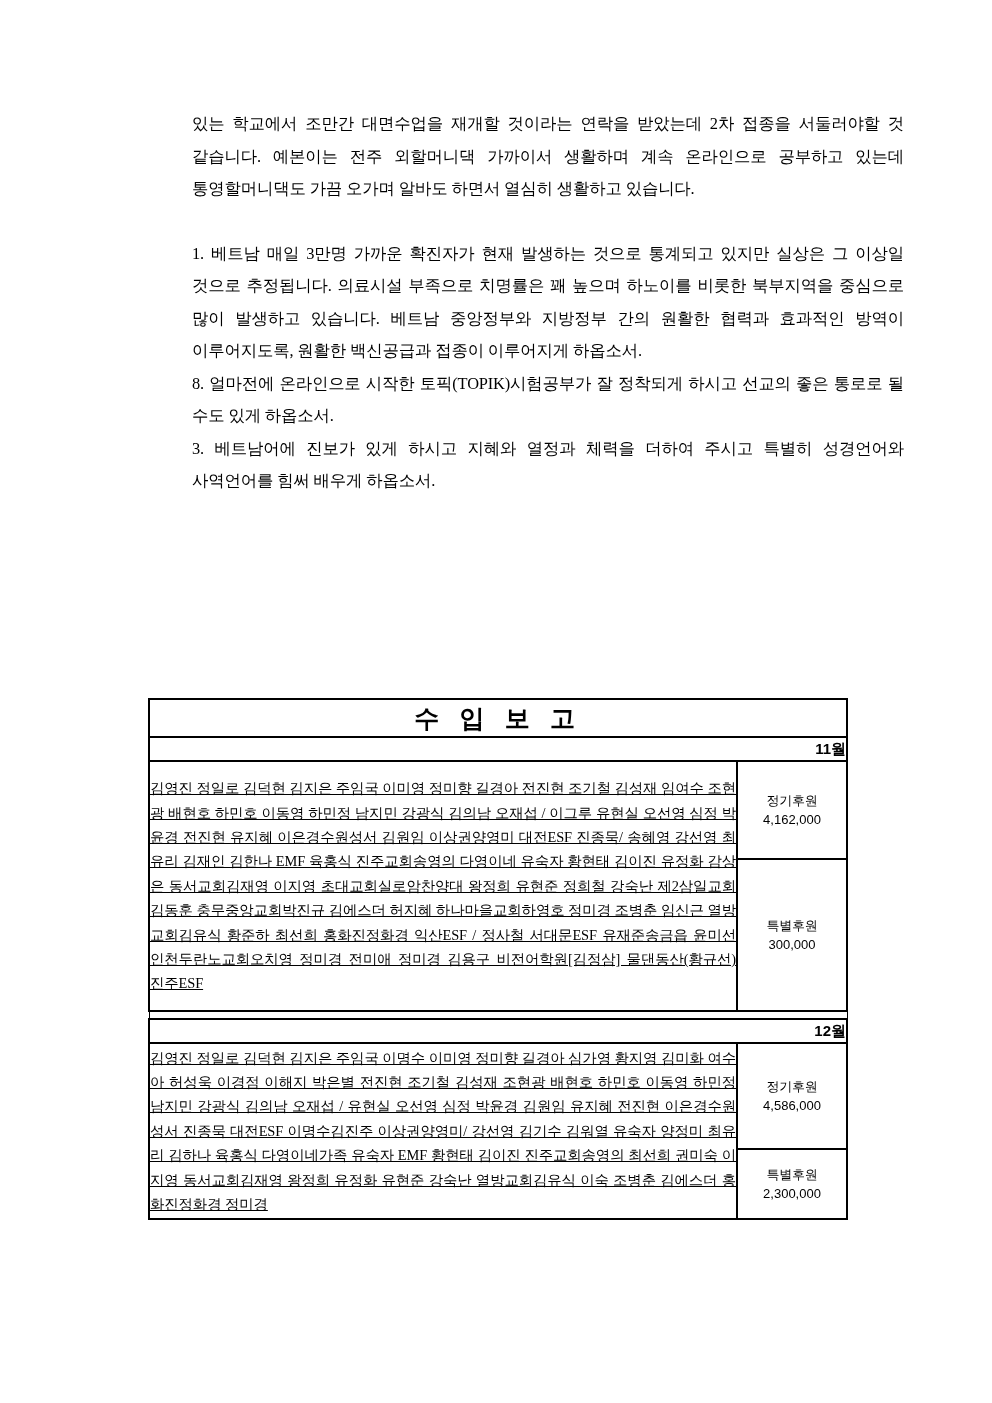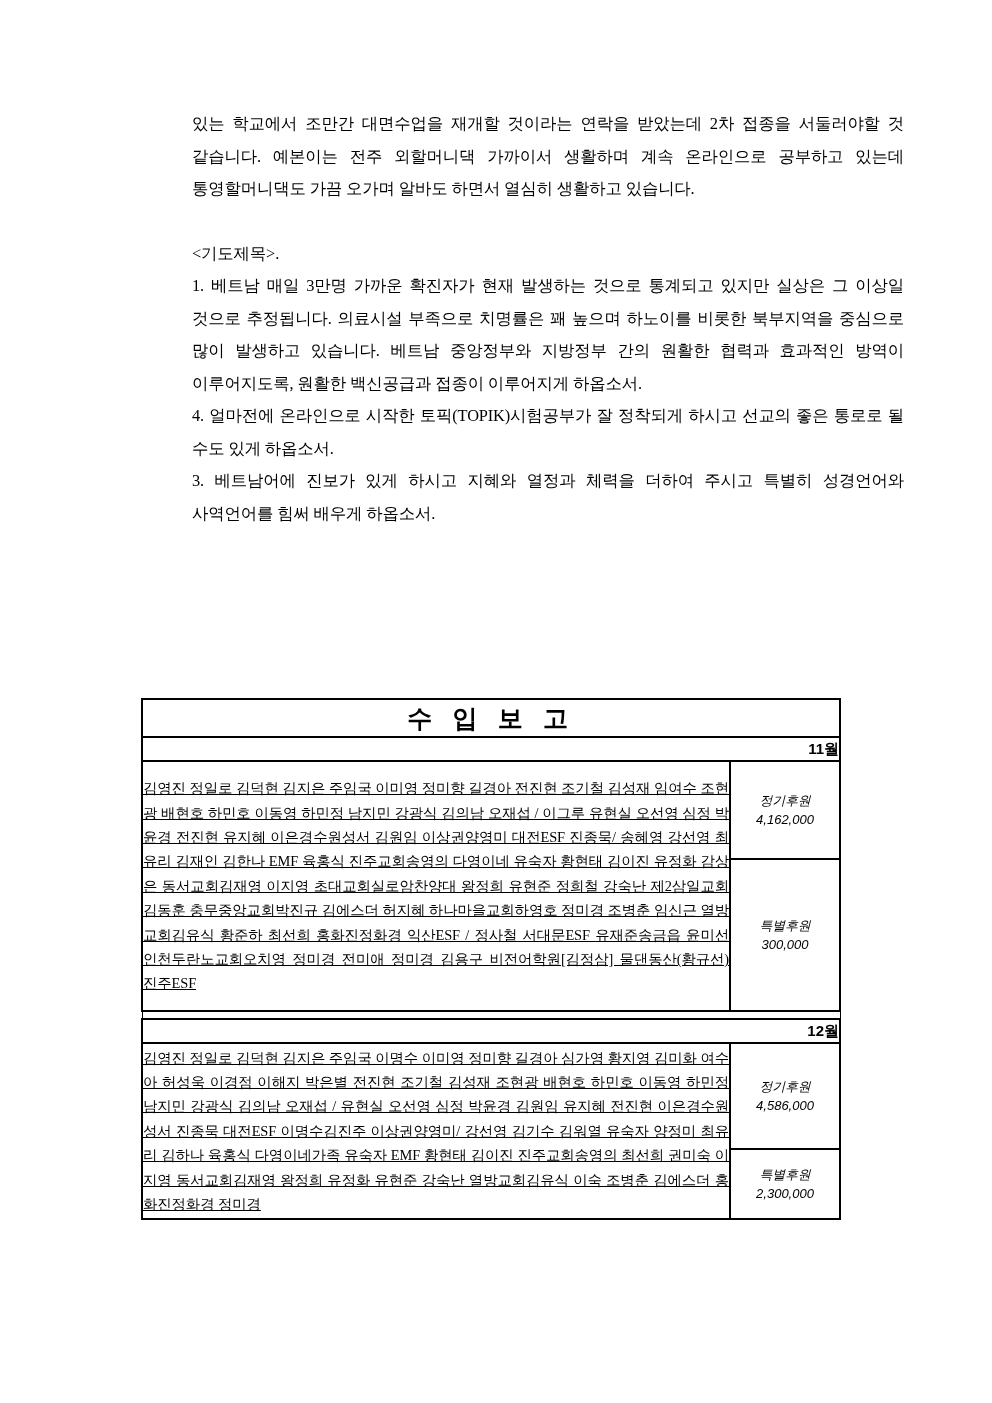--- a/index.html
+++ b/index.html
@@ -46,21 +46,21 @@
   }
   .prayer-head {
     margin: 0;
     font-size: 16.4px;
     line-height: 32.5px;
     letter-spacing: -0.15px;
   }
   
   .report-wrap {
     position: absolute;
-    left: 141px;
+    left: 148px;
     top: 698px;
     width: 588px;
     border-radius: 30px;
   }
   table.report {
     border-collapse: collapse;
     width: 698px;
     table-layout: fixed;
   }
   table.report td {
@@ -100,21 +100,20 @@
     vertical-align: top;
     text-decoration: underline;
   }
   td.amount-cell {
     width: 110px;
     text-align: center;
     font-size: 13px;
     line-height: 19px;
     font-family: "Liberation Sans", "DejaVu Sans", sans-serif;
     padding: 4px 2px;
-    font-style: italic;
   }
   .amt-label {
     display: block;
     letter-spacing: -0.2px;
   }
   .amt-value {
     display: block;
     letter-spacing: 0px;
   }
   .gap-row td {
@@ -126,23 +125,22 @@
 </head>
 <body>
 
 <div class="page">
 
   <div class="body-text">
     <p class="para">있는 학교에서 조만간 대면수업을 재개할 것이라는 연락을 받았는데 2차 접종을 서둘러야할 것 같습니다. 예본이는 전주 외할머니댁 가까이서 생활하며 계속 온라인으로 공부하고 있는데 통영할머니댁도 가끔 오가며 알바도 하면서 열심히 생활하고 있습니다.</p>
 
     <div class="spacer"></div>
 
-    <p class="prayer-head">&lt;기도제목&gt;.</p>
     <p class="para">1. 베트남 매일 3만명 가까운 확진자가 현재 발생하는 것으로 통계되고 있지만 실상은 그 이상일 것으로 추정됩니다. 의료시설 부족으로 치명률은 꽤 높으며 하노이를 비롯한 북부지역을 중심으로 많이 발생하고 있습니다. 베트남 중앙정부와 지방정부 간의 원활한 협력과 효과적인 방역이 이루어지도록, 원활한 백신공급과 접종이 이루어지게 하옵소서.</p>
-    <p class="para">4. 얼마전에 온라인으로 시작한 토픽(TOPIK)시험공부가 잘 정착되게 하시고 선교의 좋은 통로로 될 수도 있게 하옵소서.</p>
+    <p class="para">8. 얼마전에 온라인으로 시작한 토픽(TOPIK)시험공부가 잘 정착되게 하시고 선교의 좋은 통로로 될 수도 있게 하옵소서.</p>
     <p class="para">3. 베트남어에 진보가 있게 하시고 지혜와 열정과 체력을 더하여 주시고 특별히 성경언어와 사역언어를 힘써 배우게 하옵소서.</p>
   </div>
 
   <div class="report-wrap">
     <table class="report">
       <colgroup>
         <col style="width:588px">
         <col style="width:110px">
       </colgroup>
       <tbody>

